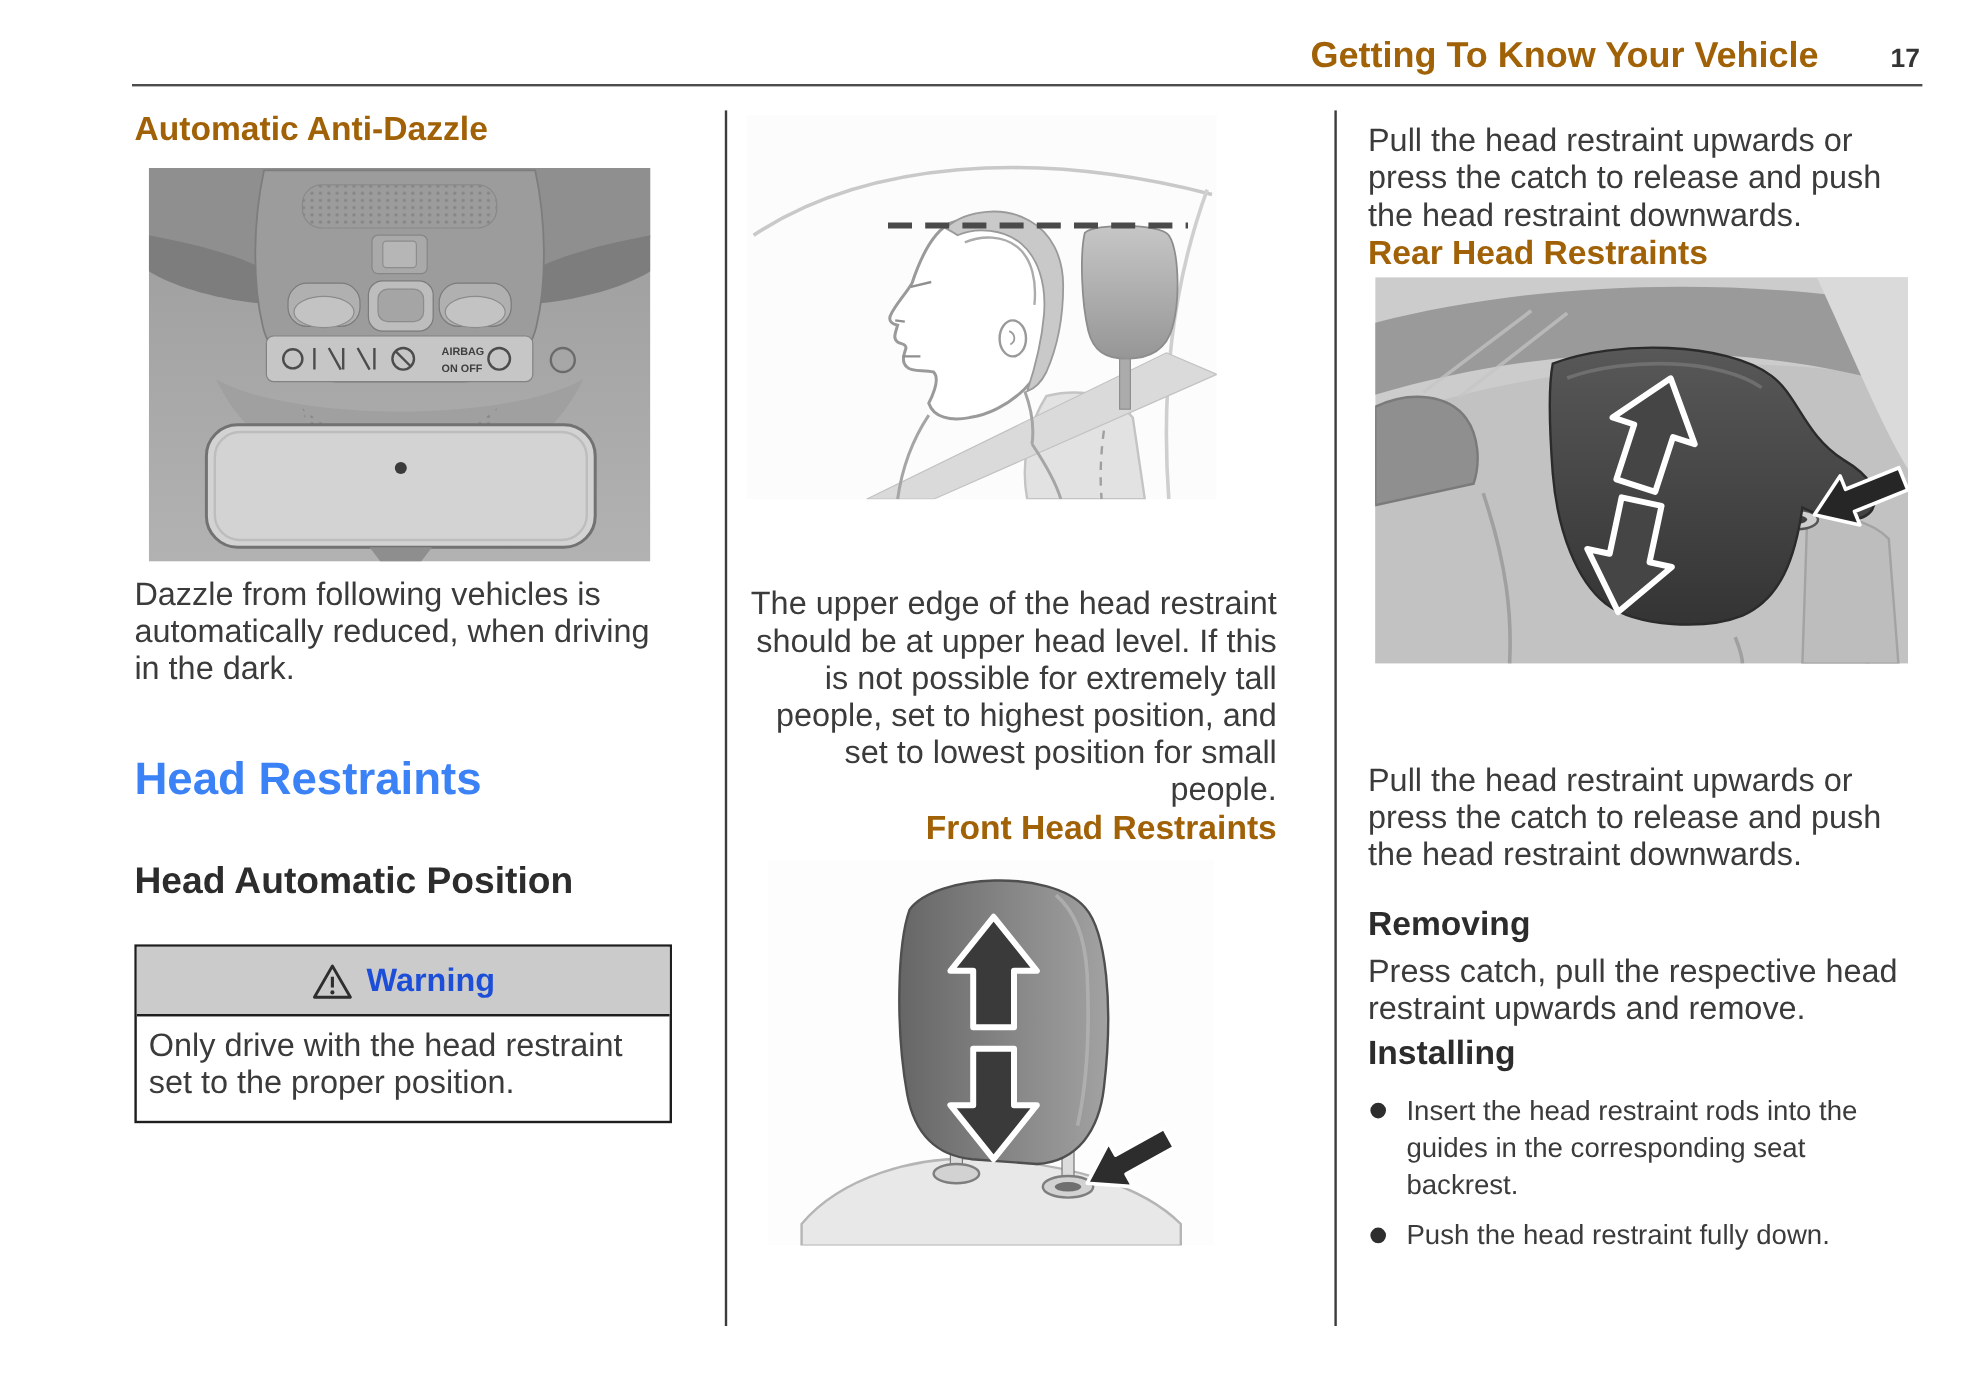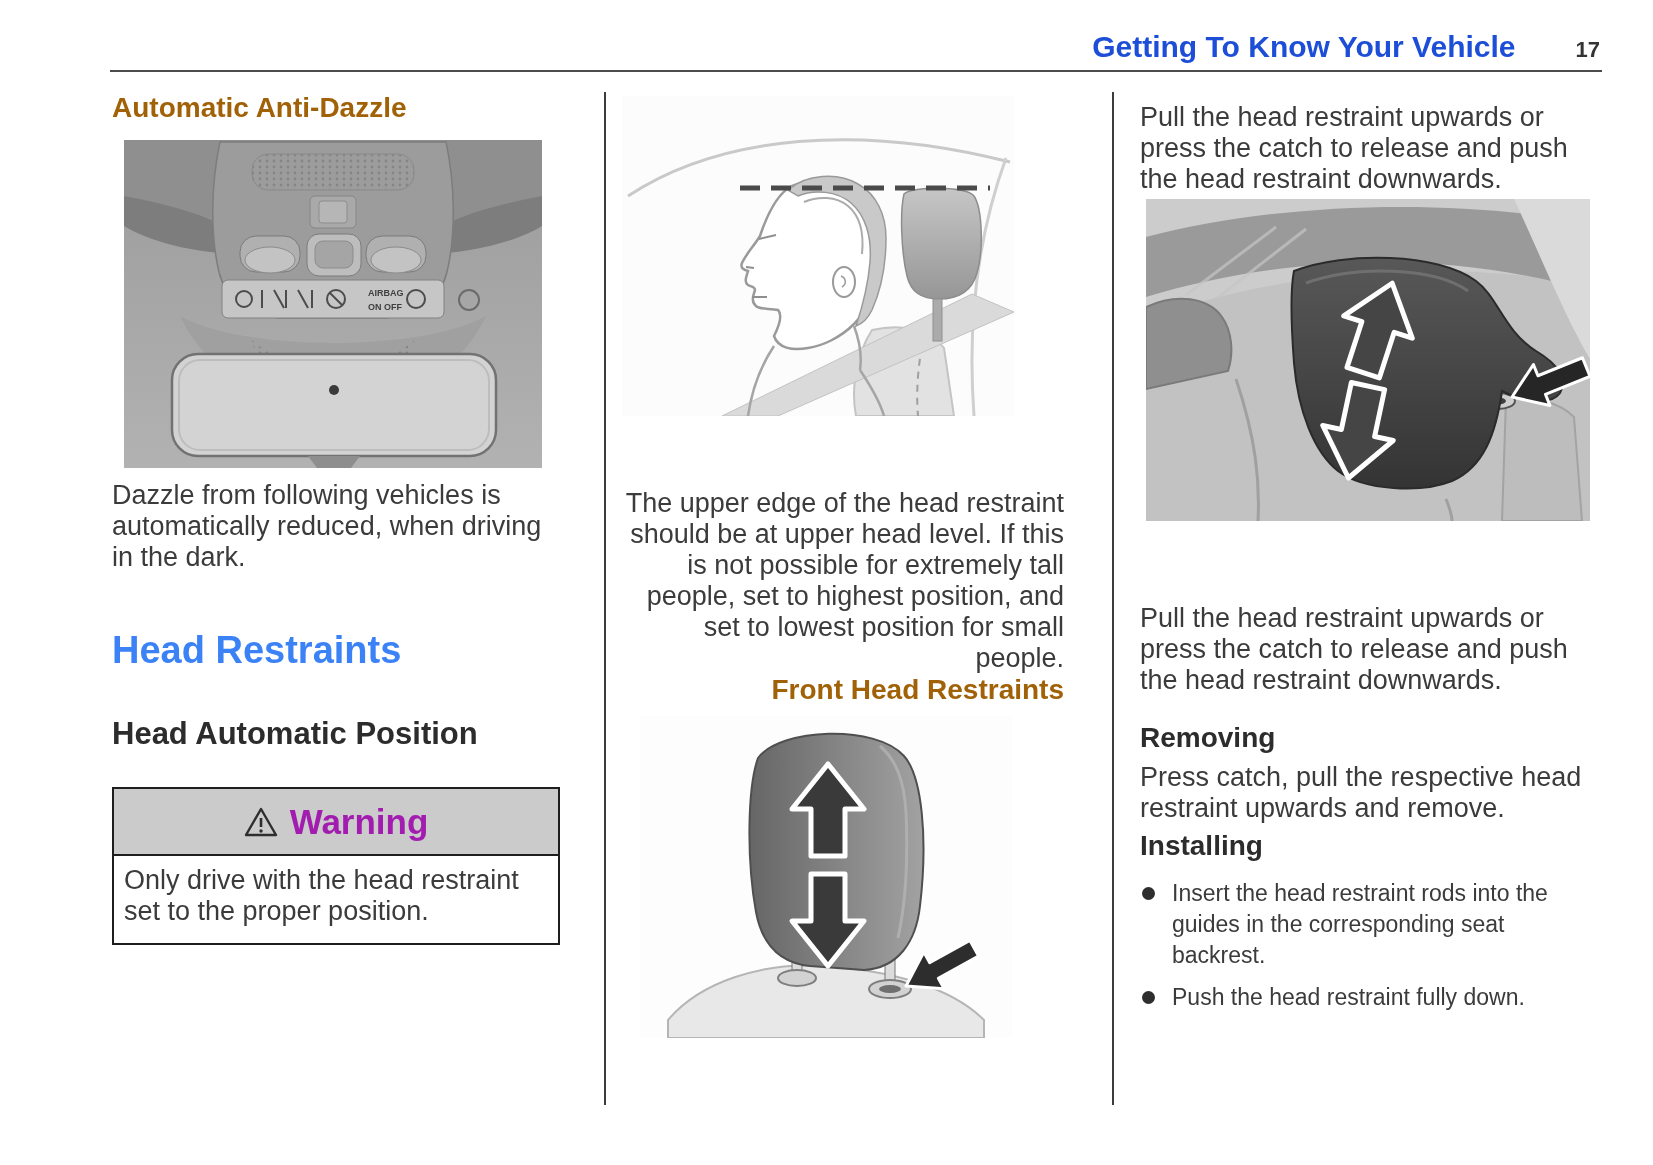--- a/index.html
+++ b/index.html
@@ -2,21 +2,21 @@
 <html><head>
 <meta charset="utf-8">
 <style>
   html,body{margin:0;padding:0;background:#ffffff;}
   .page{position:relative;width:1653px;height:1165px;background:#ffffff;
         font-family:"Liberation Sans", sans-serif;color:#3b3b3b;overflow:hidden;}
 
   
   .header-row{position:absolute;left:110px;top:30px;width:1490px;display:flex;
               justify-content:flex-end;align-items:baseline;}
-  .header-title{font-size:30px;font-weight:bold;color:#1d4ed8;}
+  .header-title{font-size:30px;font-weight:bold;color:#a16207;}
   .page-num{font-size:22px;font-weight:bold;color:#343434;margin-left:60px;}
   .header-rule{position:absolute;left:110px;top:70px;width:1492px;height:2px;background:#4c4c4c;}
 
   
   .vdiv{position:absolute;top:92px;width:2px;height:1013px;background:#3c3c3c;}
   .vdiv.d1{left:604px;} .vdiv.d2{left:1112px;}
 
   
   .col{position:absolute;top:92px;}
   .col-left{left:112px;width:448px;}
@@ -43,21 +43,21 @@
   .p-pull2{margin-top:82px;}
   .h-small{margin:26px 0 0 0;font-size:28px;line-height:32px;font-weight:bold;color:#2c2c2c;}
   .h-small.inst{margin-top:6px;}
   .p-remove{margin-top:8px;}
 
   
   .warnbox{margin-top:36px;border:2px solid #1e1e1e;background:#ffffff;}
   .warnbox .head{background:#cbcbcb;border-bottom:2px solid #1e1e1e;
                  display:flex;align-items:center;justify-content:center;
                  padding:13px 0 12px 0;gap:12px;}
-  .warnbox .head .wlabel{font-size:35px;font-weight:bold;color:#a21caf;}
+  .warnbox .head .wlabel{font-size:27px;font-weight:bold;color:#1d4ed8;}
   .warnbox .body{padding:9px 12px 16px 10px;}
 
   
   ul.blist{list-style:none;margin:16px 0 0 0;padding:0;}
   ul.blist li{position:relative;padding-left:32px;font-size:23px;line-height:31px;color:#3b3b3b;}
   ul.blist li + li{margin-top:11px;}
   ul.blist .bullet{position:absolute;left:2px;top:9px;width:13px;height:13px;
                    border-radius:50%;background:#2e2e2e;}
 </style>
 </head>
@@ -198,20 +198,21 @@
         </g>
         <g transform="translate(266,270) rotate(-29)">
           <polygon points="0,0 32,-21 32,-9 78,-9 78,9 32,9 32,21" fill="#2d2d2d" stroke="#ffffff" stroke-width="3" stroke-linejoin="round"></polygon>
         </g>
       </svg>
     </figure>
   </div>
 
   <div class="col col-right">
     <p class="p-pull1">Pull the head restraint upwards or press the catch to release and push the head restraint downwards.</p>
+    <h2 class="sec h-rear">Rear Head Restraints</h2>
 
     <figure class="fig4">
       <svg viewBox="0 0 444 322" width="444" height="322">
         <defs>
           <linearGradient id="rg4" x1="0" y1="0" x2="0" y2="1">
             <stop offset="0" stop-color="#585858"></stop>
               <stop offset="1" stop-color="#343434"></stop>
           </linearGradient>
         </defs>
         <rect width="444" height="322" fill="#cccccc"></rect>

